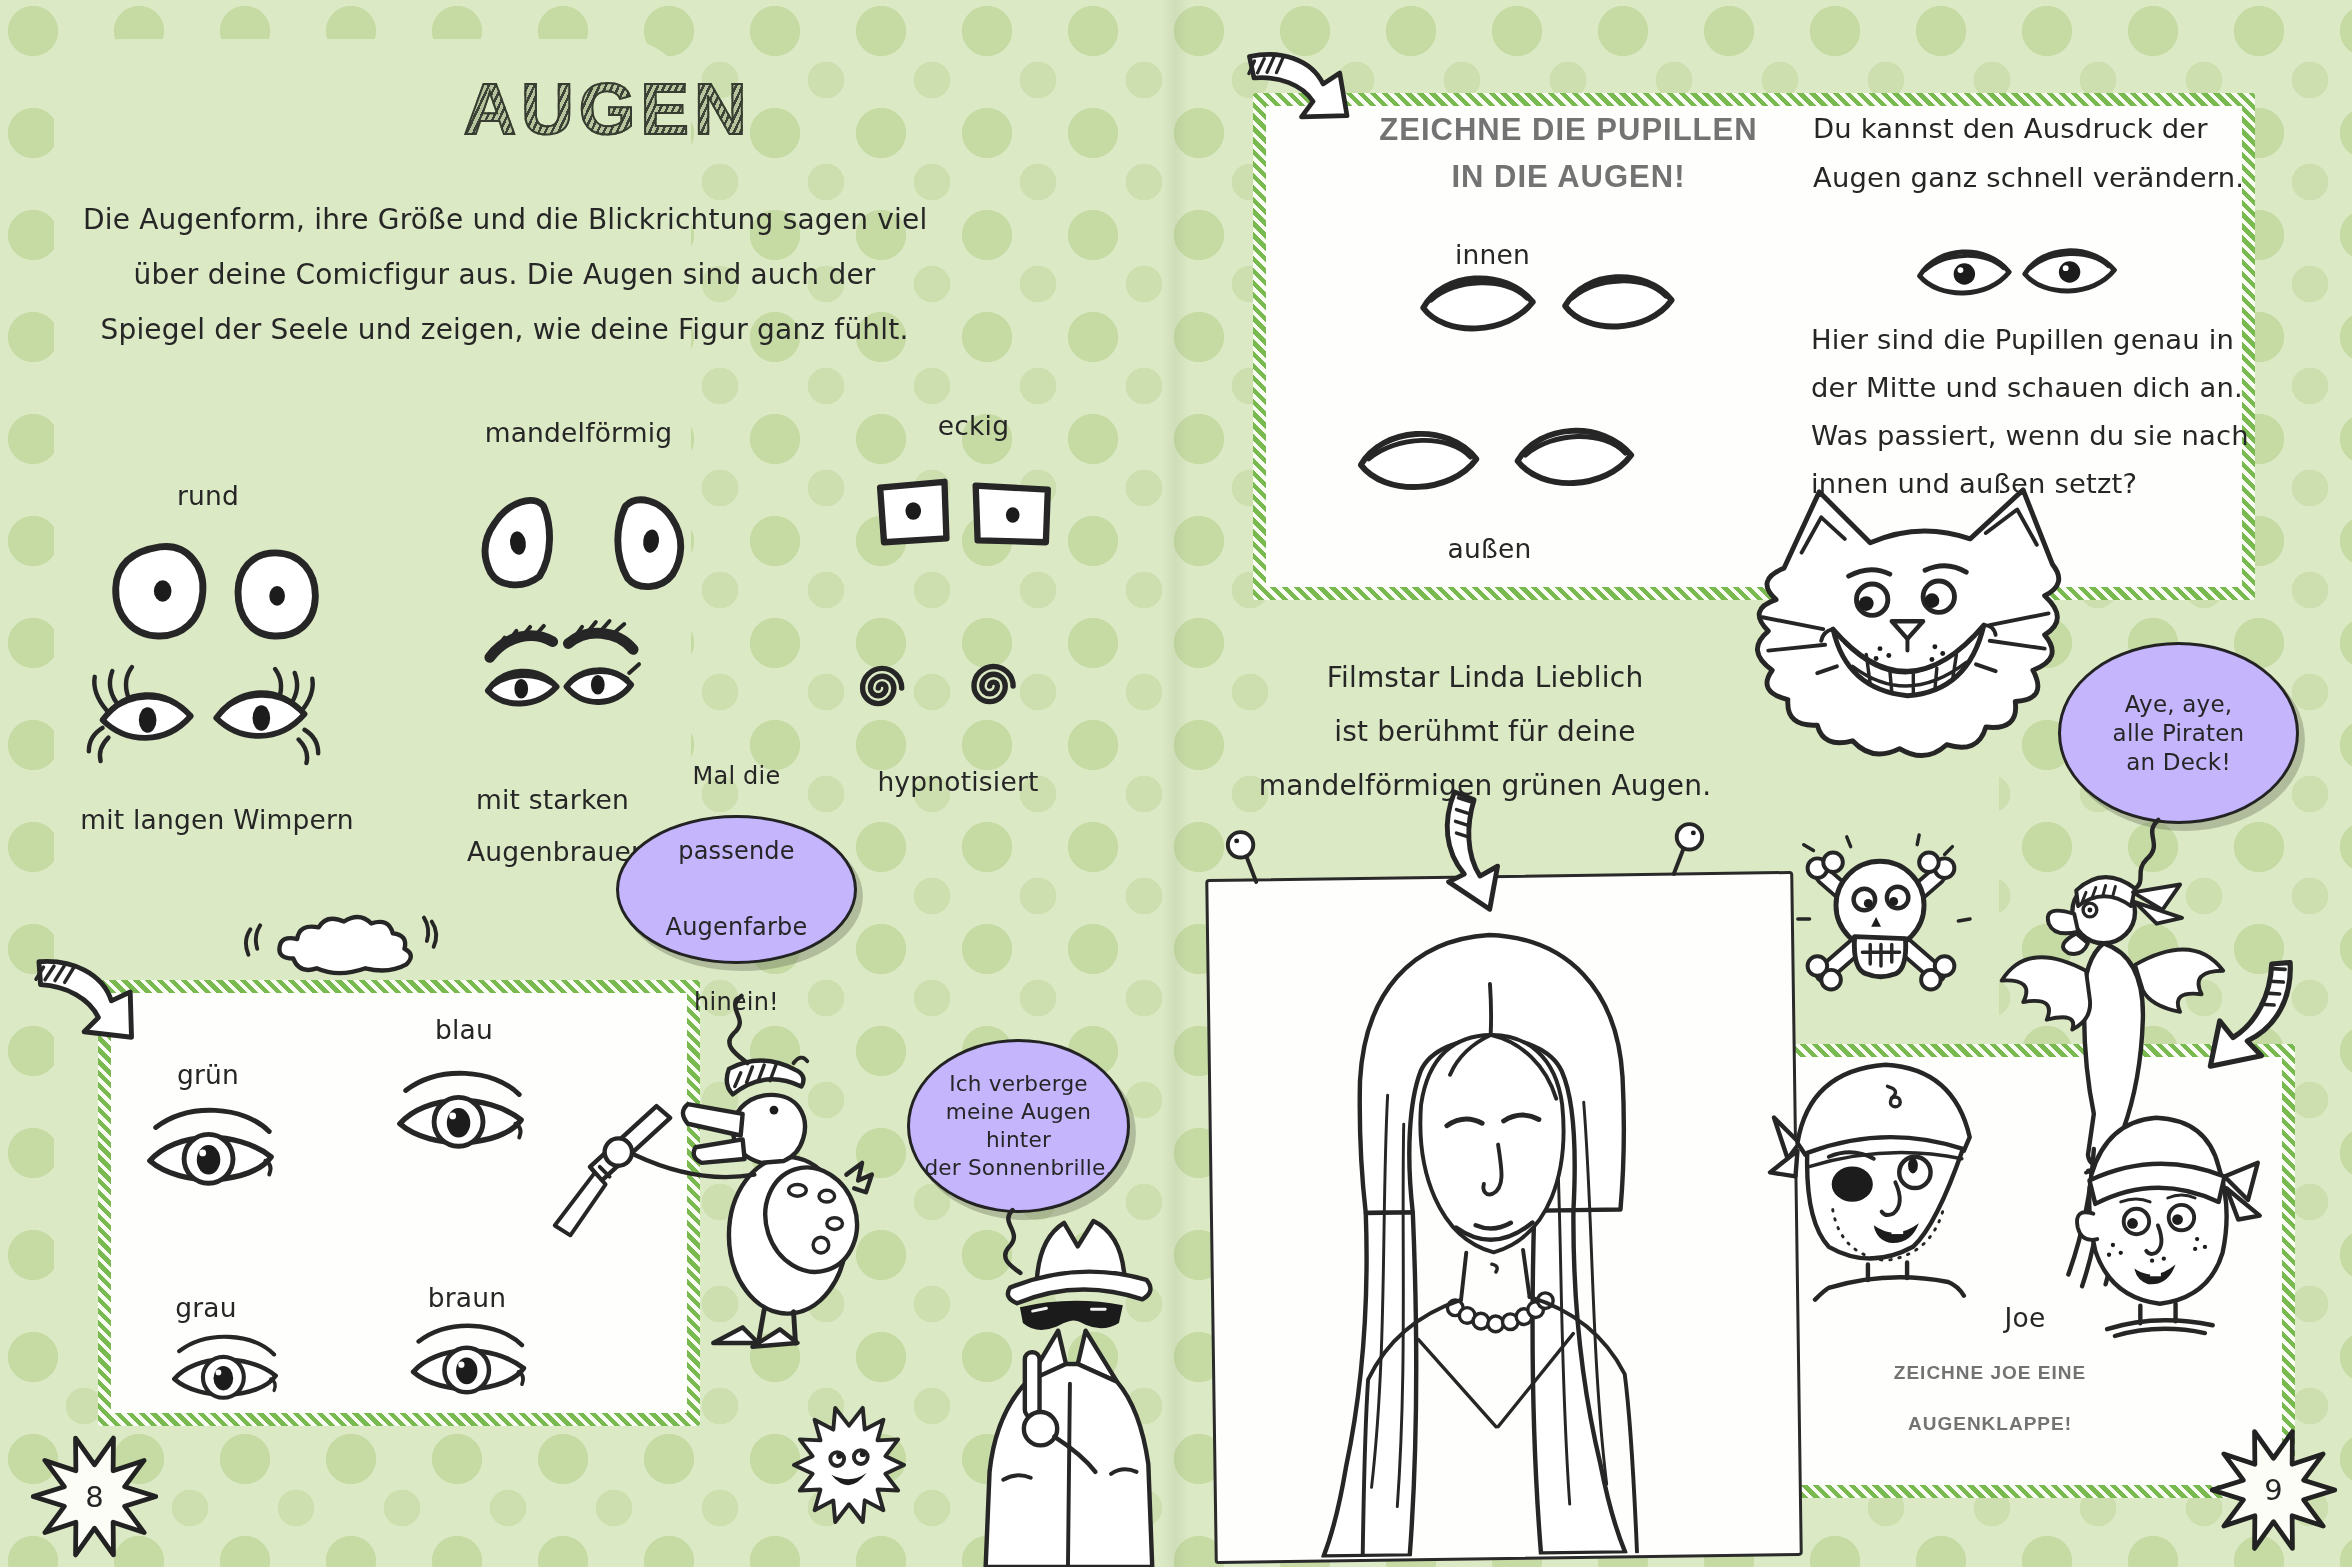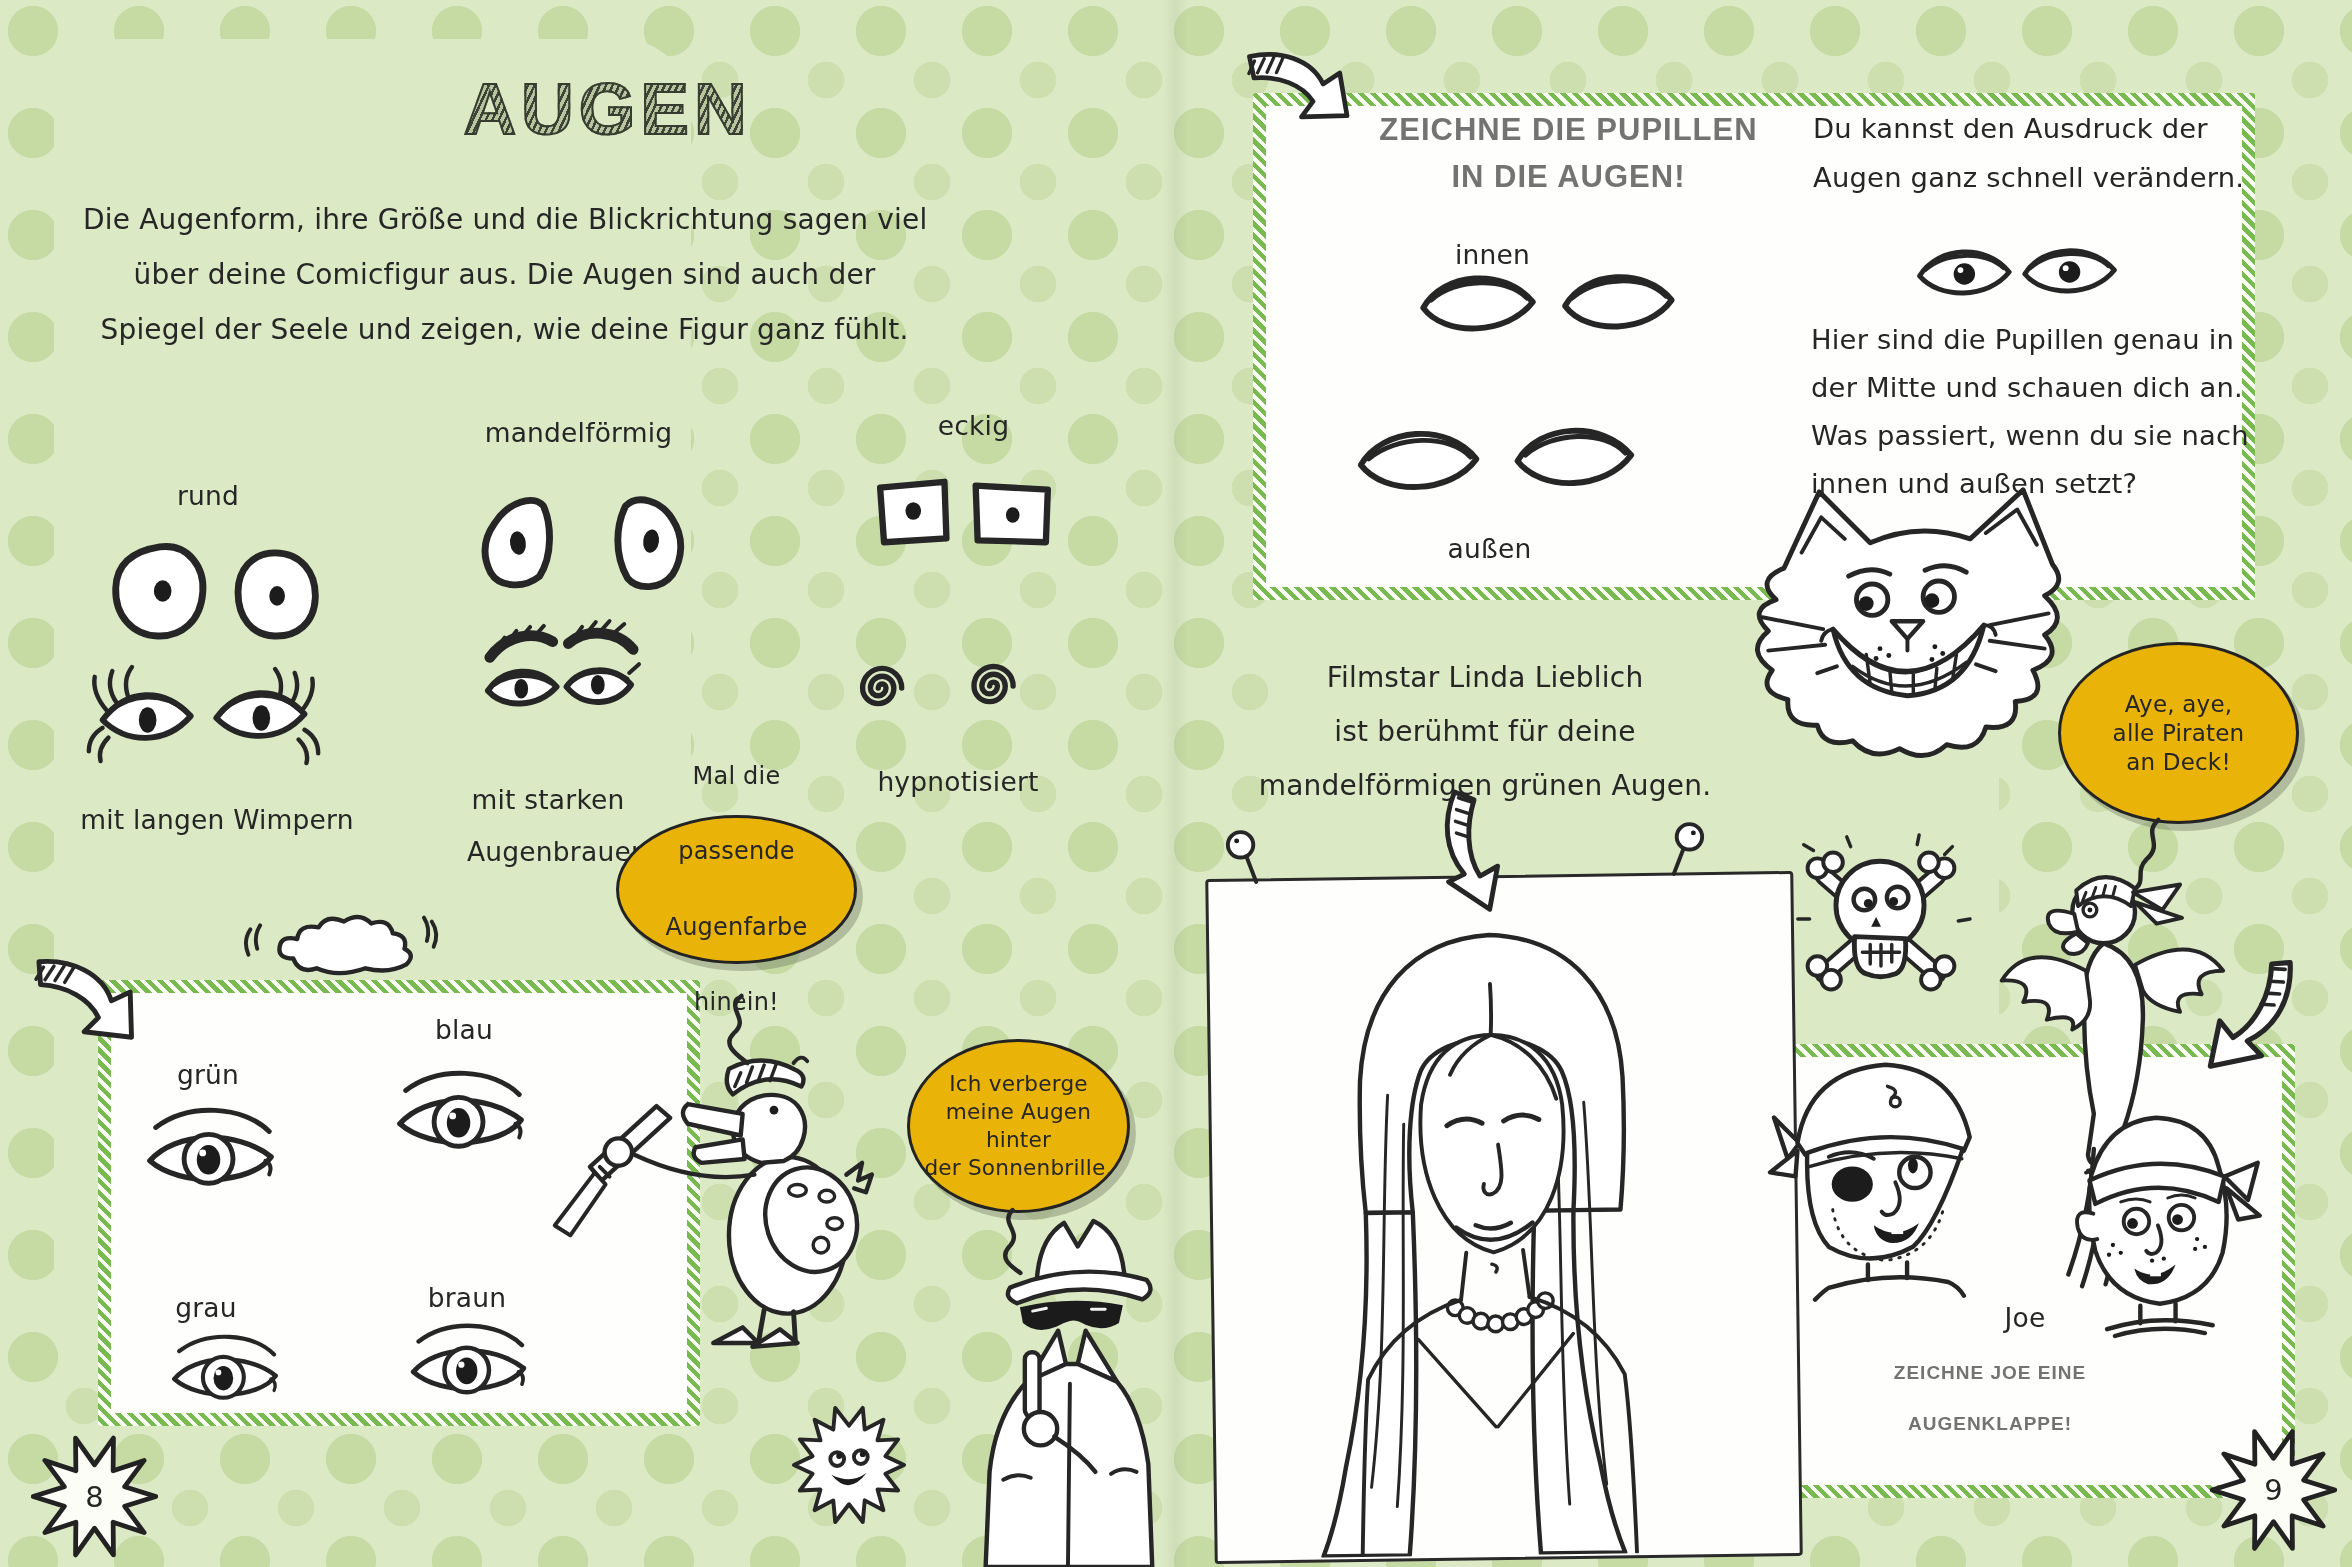--- a/index.html
+++ b/index.html
@@ -23,21 +23,21 @@
   .lines div { white-space:nowrap; }
   .center { text-align:center; }
   .title { position:absolute; z-index:5; text-align:center;
     font-family:"Liberation Sans", sans-serif; font-weight:900; font-size:73px; letter-spacing:4.9px;
     color:#59614c; -webkit-text-stroke:2px #363c2f;
     background:repeating-linear-gradient(115deg,#3e4437 0 2.5px,#b6c59d 2.5px 5.9px);
     -webkit-background-clip:text; background-clip:text; -webkit-text-fill-color:transparent; }
   .hatch { position:absolute; z-index:2;
     background:repeating-linear-gradient(45deg,#f8fcf3 0 3.9px,#79ba50 3.9px 8.4px); border-radius:2.9px; }
   .hatch .inner { position:absolute; inset:12.7px; background:#fefefc; }
-  .bubble { position:absolute; z-index:6; background:#eab308; border:3.9px solid #232323; border-radius:50%;
+  .bubble { position:absolute; z-index:6; background:#c4b5fd; border:3.9px solid #232323; border-radius:50%;
     display:flex; flex-direction:column; align-items:center; justify-content:center;
     text-align:center; box-shadow:5.9px 6.9px 0 rgba(105,115,90,.38); }
   .star { position:absolute; z-index:6; }
   .star .num { position:absolute; inset:0; display:flex; align-items:center; justify-content:center;
     font-size:29px; z-index:7; }
   .ink  { stroke:#262626; stroke-linecap:round; stroke-linejoin:round; fill:none; }
   .inkf { stroke:#262626; stroke-linecap:round; stroke-linejoin:round; fill:#fff; }
   .dark { fill:#1c1c1c; stroke:none; }
   .poster { position:absolute; z-index:4; background:#fefefc; border:3.9px solid #2a2a2a; border-radius:3.9px;
     transform:rotate(-0.8deg); overflow:hidden; }
@@ -115,21 +115,21 @@
     <path class="ink" stroke-width="11" d="M88 28 C106 12 138 14 154 34"></path>
     <path class="ink" stroke-width="4" d="M94 22 l8 -11 M108 16 l8 -10 M122 14 l8 -9 M136 16 l9 -8"></path>
     <path class="inkf" stroke-width="6" d="M6 76 C22 52 56 50 76 72 C56 94 22 94 6 76 Z"></path>
     <path class="ink" stroke-width="4.5" d="M12 70 C30 58 54 58 70 68"></path>
     <ellipse class="dark" cx="40" cy="74" rx="7" ry="10"></ellipse>
     <path class="inkf" stroke-width="6" d="M86 72 C102 50 134 50 152 70 C136 92 104 94 86 72 Z"></path>
     <path class="ink" stroke-width="4.5" d="M92 66 C108 54 132 54 148 64"></path>
     <ellipse class="dark" cx="118" cy="70" rx="7" ry="10"></ellipse>
     <path class="ink" stroke-width="4" d="M150 58 l10 -9"></path>
   </svg>
-  <div class="label hand lines" style="left:467px;top:784px;width:162px;">
+  <div class="label hand lines" style="left:467px;top:784px;width:162px;text-align:right;">
     <div>mit starken</div>
     <div style="margin-top:21px;">Augenbrauen</div>
   </div>
 
   <svg class="abs" style="left:823px;top:643px;width:216px;height:86px;" viewBox="0 0 220 88">
     <g transform="translate(14,6)">
       <path class="ink" stroke-width="5.5" d="M42 40 a4 4 0 0 1 8 0 a8 8 0 0 1 -16 0 a12 12 0 0 1 24 0 a16 16 0 0 1 -32 0 a20 20 0 0 1 40 0"></path>
     </g>
     <g transform="translate(128,2)">
       <path class="ink" stroke-width="5.5" d="M42 42 a4 4 0 0 1 8 0 a8 8 0 0 1 -16 0 a12 12 0 0 1 24 0 a16 16 0 0 1 -32 0 a20 20 0 0 1 40 0"></path>

